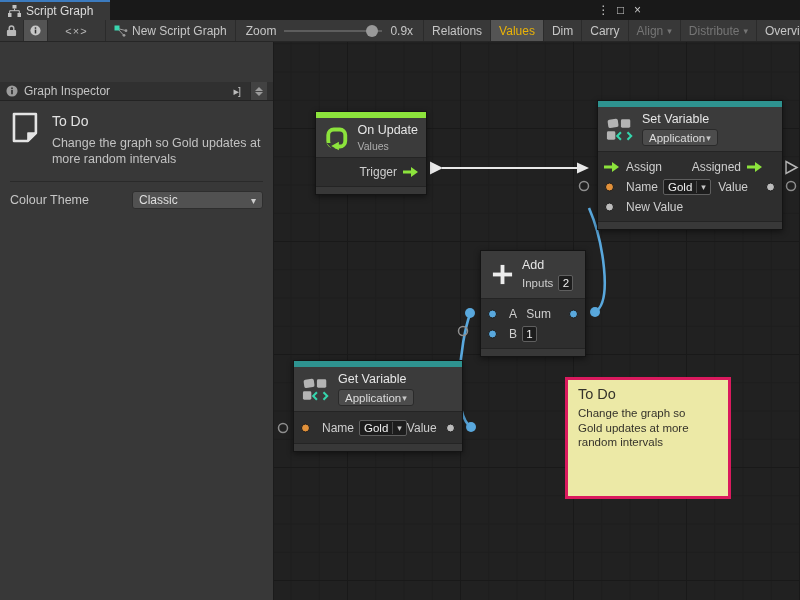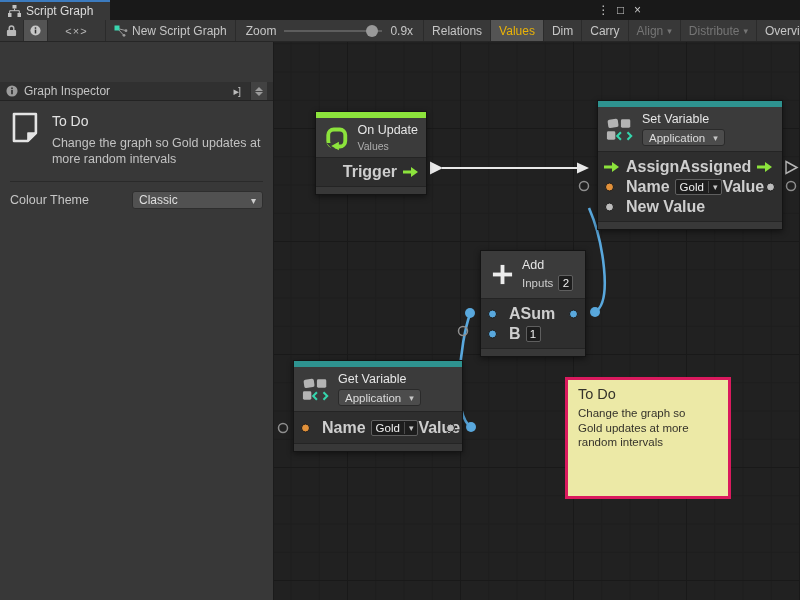--- a/index.html
+++ b/index.html
@@ -66,32 +66,32 @@
   .node { position:absolute; background:#2f2f2f; border:1px solid #141414; box-shadow:0 2px 6px rgba(0,0,0,.45);
     color:#c9c9c9; font-size:12px; }
   .colorbar { height:6px; }
   .colorbar.green { background:#8ce33c; }
   .colorbar.teal { background:#2e9390; }
   .node-header { background:#3b3b3b; border-bottom:1px solid #242424; display:flex; align-items:center; gap:8px; padding:5px 8px; }
   .nh-col { display:flex; flex-direction:column; gap:3px; }
   .nh-title { font-size:12.5px; color:#e6e6e6; white-space:nowrap; }
   .nh-sub { font-size:10.5px; color:#aeaeae; }
   .pill { background:#4c4c4c; border:1px solid #2a2a2a; border-radius:3px; height:17px;
-    display:inline-flex; align-items:center; gap:8px; padding:0 6px; font-size:11.5px; color:#dcdcdc;
+    display:inline-flex; align-items:center; gap:1px; padding:0 6px; font-size:11.5px; color:#dcdcdc;
     max-width:100px; overflow:hidden; white-space:nowrap; }
   .pill .arrow { font-size:9px; color:#c6c6c6; }
   .node-ports { background:#2e2e2e; padding:5px 0 4px 0; }
   .prow { position:relative; height:20px; display:flex; align-items:center; padding:0 20px; white-space:nowrap; }
   .dot { width:9px; height:9px; border-radius:50%; display:inline-block; border:1px solid #1c1c1c; }
   .dot.orange { background:#e2913a; }
   .dot.grey { background:#bcbcbc; }
   .dot.blue { background:#59a8dd; }
   .pdot-l { position:absolute; left:7px; top:50%; transform:translateY(-50%); }
   .pdot-r { position:absolute; right:7px; top:50%; transform:translateY(-50%); }
-  .plabel { color:#cecece; font-size:16px;font-weight:bold; }
+  .plabel { color:#cecece; font-size:12px; }
   .pright { margin-left:auto; display:flex; align-items:center; gap:6px; }
   .node-footer { height:8px; background:#383838; border-top:1px solid #242424; }
   .fieldbox { display:inline-flex; align-items:center; background:#1d1d1d; border:1px solid #5f5f5f;
     border-radius:2px; height:16px; padding:0 4px; margin-left:5px; color:#efefef; font-size:11.5px; gap:4px; }
   .fieldbox .divider { width:1px; height:12px; background:#4a4a4a; }
   .fieldbox .arrow { font-size:9px; color:#c6c6c6; }
   .badge { display:inline-flex; align-items:center; justify-content:center; background:#1d1d1d;
     border:1px solid #5f5f5f; border-radius:2px; min-width:15px; height:16px; padding:0 3px;
     color:#efefef; font-size:11.5px; margin-left:5px; }
 

